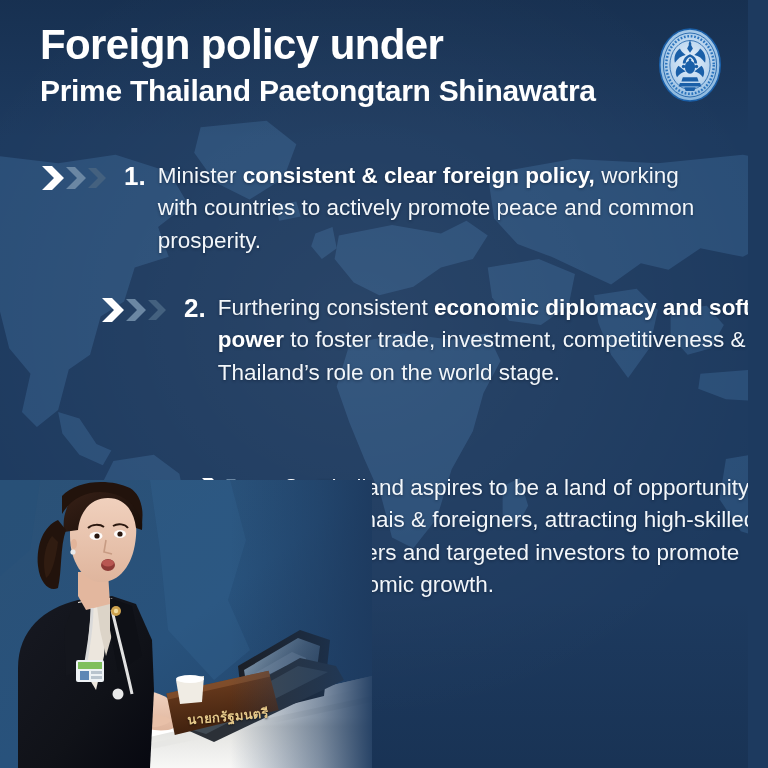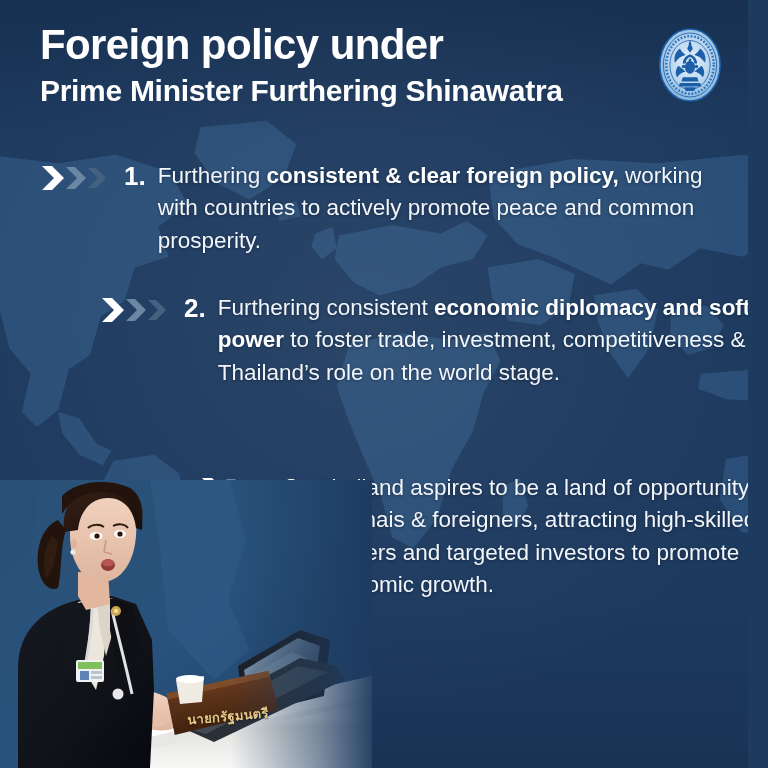--- a/index.html
+++ b/index.html
@@ -124,21 +124,21 @@
         <path d="M614 356 L630 348 L638 374 L626 396 L614 382 Z"></path>
 
         <path d="M400 92 L420 88 L424 102 L404 106 Z"></path>
       </g>
     </svg>
   </div>
   <div id="vignette"></div>
 
   <div id="header">
     <h1 id="title-main">Foreign policy under</h1>
-    <h2 id="title-sub">Prime Minister Furthering Shinawatra</h2>
+    <h2 id="title-sub">Prime Thailand Paetongtarn Shinawatra</h2>
   </div>
 
   <div id="emblem">
     <svg viewBox="0 0 100 114">
       <defs>
         <radialGradient id="sealg" cx="50%" cy="45%" r="58%">
           <stop offset="0%" stop-color="#e9f2fb"></stop>
           <stop offset="55%" stop-color="#bcd6ef"></stop>
           <stop offset="100%" stop-color="#7fb0da"></stop>
         </radialGradient>
@@ -170,21 +170,21 @@
 
   <div class="point" id="point-1">
     <span class="chevrons">
       <svg width="76" height="26" viewBox="0 0 76 26">
         <path d="M2 1 L14 13 L2 25 L12 25 L24 13 L12 1 Z" fill="#ffffff"></path>
         <path d="M26 2 L37 13 L26 24 L35 24 L46 13 L35 2 Z" fill="#6b87a3"></path>
         <path d="M48 3 L58 13 L48 23 L56 23 L66 13 L56 3 Z" fill="#44617f"></path>
       </svg>
     </span>
     <span class="num">1.</span>
-    <span class="ptext"><span>Furthering </span><b>consistent &amp; clear foreign policy,</b><span> working with countries to actively promote peace and common prosperity.</span></span>
+    <span class="ptext"><span>Minister </span><b>consistent &amp; clear foreign policy,</b><span> working with countries to actively promote peace and common prosperity.</span></span>
   </div>
 
   <div class="point" id="point-2">
     <span class="chevrons">
       <svg width="76" height="26" viewBox="0 0 76 26">
         <path d="M2 1 L14 13 L2 25 L12 25 L24 13 L12 1 Z" fill="#ffffff"></path>
         <path d="M26 2 L37 13 L26 24 L35 24 L46 13 L35 2 Z" fill="#6b87a3"></path>
         <path d="M48 3 L58 13 L48 23 L56 23 L66 13 L56 3 Z" fill="#44617f"></path>
       </svg>
     </span>

